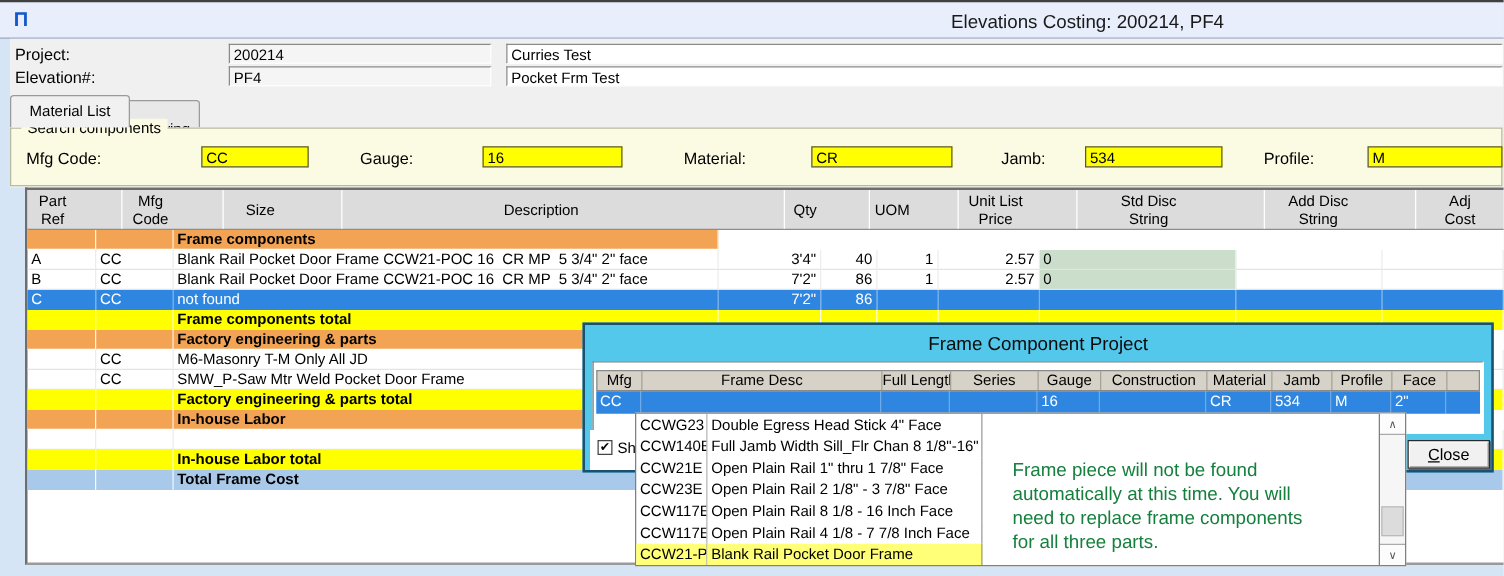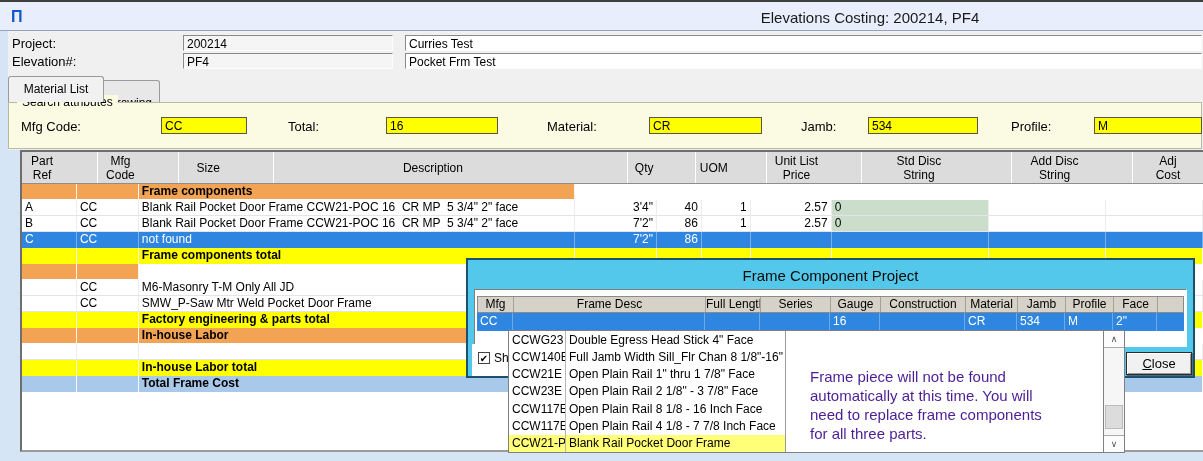--- a/index.html
+++ b/index.html
@@ -85,21 +85,21 @@
              border-right:1px solid #9a9a9a; height:100%; display:flex; align-items:center; }
   .dd-rest { flex:1; height:100%; }
   .dd-item.hl .dd-code, .dd-item.hl .dd-desc { background:#FFFF78; }
   .dd-scroll { position:absolute; right:0; top:0; bottom:0; width:21px; background:#F6F6F6; border-left:1px solid #808080; }
   .dd-arrow { position:absolute; left:0; width:100%; height:17px; background:#FCFCFC; color:#555;
               font-size:9px; text-align:center; line-height:16px; }
   .dd-up { top:0; border-bottom:1px solid #aaa; }
   .dd-down { bottom:0; border-top:1px solid #aaa; }
   .dd-thumb { position:absolute; left:1px; right:1px; top:74px; height:24px; background:#DCDCDC; border:1px solid #bbb; }
 
-  .annotation { position:absolute; left:810px; top:367px; width:320px; color:#4c1d95; font-size:15px;
+  .annotation { position:absolute; left:810px; top:367px; width:320px; color:#15803d; font-size:15px;
                 line-height:19px; white-space:pre-line; z-index:7; }
 </style>
 </head>
 <body>
 
 <div id="win">
   <div class="top-line"></div>
 
   <div class="titlebar">
     <span class="pi-logo">Π</span>
@@ -111,25 +111,25 @@
     <div class="fld fld-gray" style="left:175px; top:4px; width:210px;">200214</div>
     <div class="fld fld-white" style="left:397px; top:4px; width:797px;">Curries Test</div>
     <span class="frm-label" style="left:4px; top:23px;">Elevation#:</span>
     <div class="fld fld-gray" style="left:175px; top:22px; width:210px;">PF4</div>
     <div class="fld fld-white" style="left:397px; top:22px; width:797px;">Pocket Frm Test</div>
 
     <div class="tab tab-active">Material List</div>
     <div class="tab tab-idle">Drawing</div>
 
     <div class="search-box">
-      <span class="search-legend">Search attributes</span>
+      <span class="search-legend">Search components</span>
       <div id="search-fields">
           <span class="s-label" style="left: 12px;">Mfg Code:</span>
           <div class="s-field" style="left: 152px; width: 86px;">CC</div>
-          <span class="s-label" style="left: 279px;">Total:</span>
+          <span class="s-label" style="left: 279px;">Gauge:</span>
           <div class="s-field" style="left: 377px; width: 112px;">16</div>
           <span class="s-label" style="left: 538px;">Material:</span>
           <div class="s-field" style="left: 640px; width: 113px;">CR</div>
           <span class="s-label" style="left: 792px;">Jamb:</span>
           <div class="s-field" style="left: 859px; width: 110px;">534</div>
           <span class="s-label" style="left: 1002px;">Profile:</span>
           <div class="s-field" style="left: 1085px; width: 108px;">M</div>
         </div>
     </div>
   </div>
@@ -210,20 +210,21 @@
           <div class="m-cell mc4 al-r"></div>
           <div class="m-cell mc5 al-r"></div>
           <div class="m-cell mc6 al-r"></div>
           <div class="m-cell mc7 "></div>
           <div class="m-cell mc8 "></div>
           <div class="m-cell mc9 "></div>
         </div>
         <div class="mrow r-section">
           <div class="m-cell mc0 "></div>
           <div class="m-cell mc1 "></div>
+          <div class="m-cell mc2 ">Factory engineering &amp; parts</div>
           <div class="m-cell mc3 al-r"></div>
           <div class="m-cell mc4 al-r"></div>
           <div class="m-cell mc5 al-r"></div>
           <div class="m-cell mc6 al-r"></div>
           <div class="m-cell mc7 "></div>
           <div class="m-cell mc8 "></div>
           <div class="m-cell mc9 "></div>
         </div>
         <div class="mrow r-data">
           <div class="m-cell mc0 "></div>

